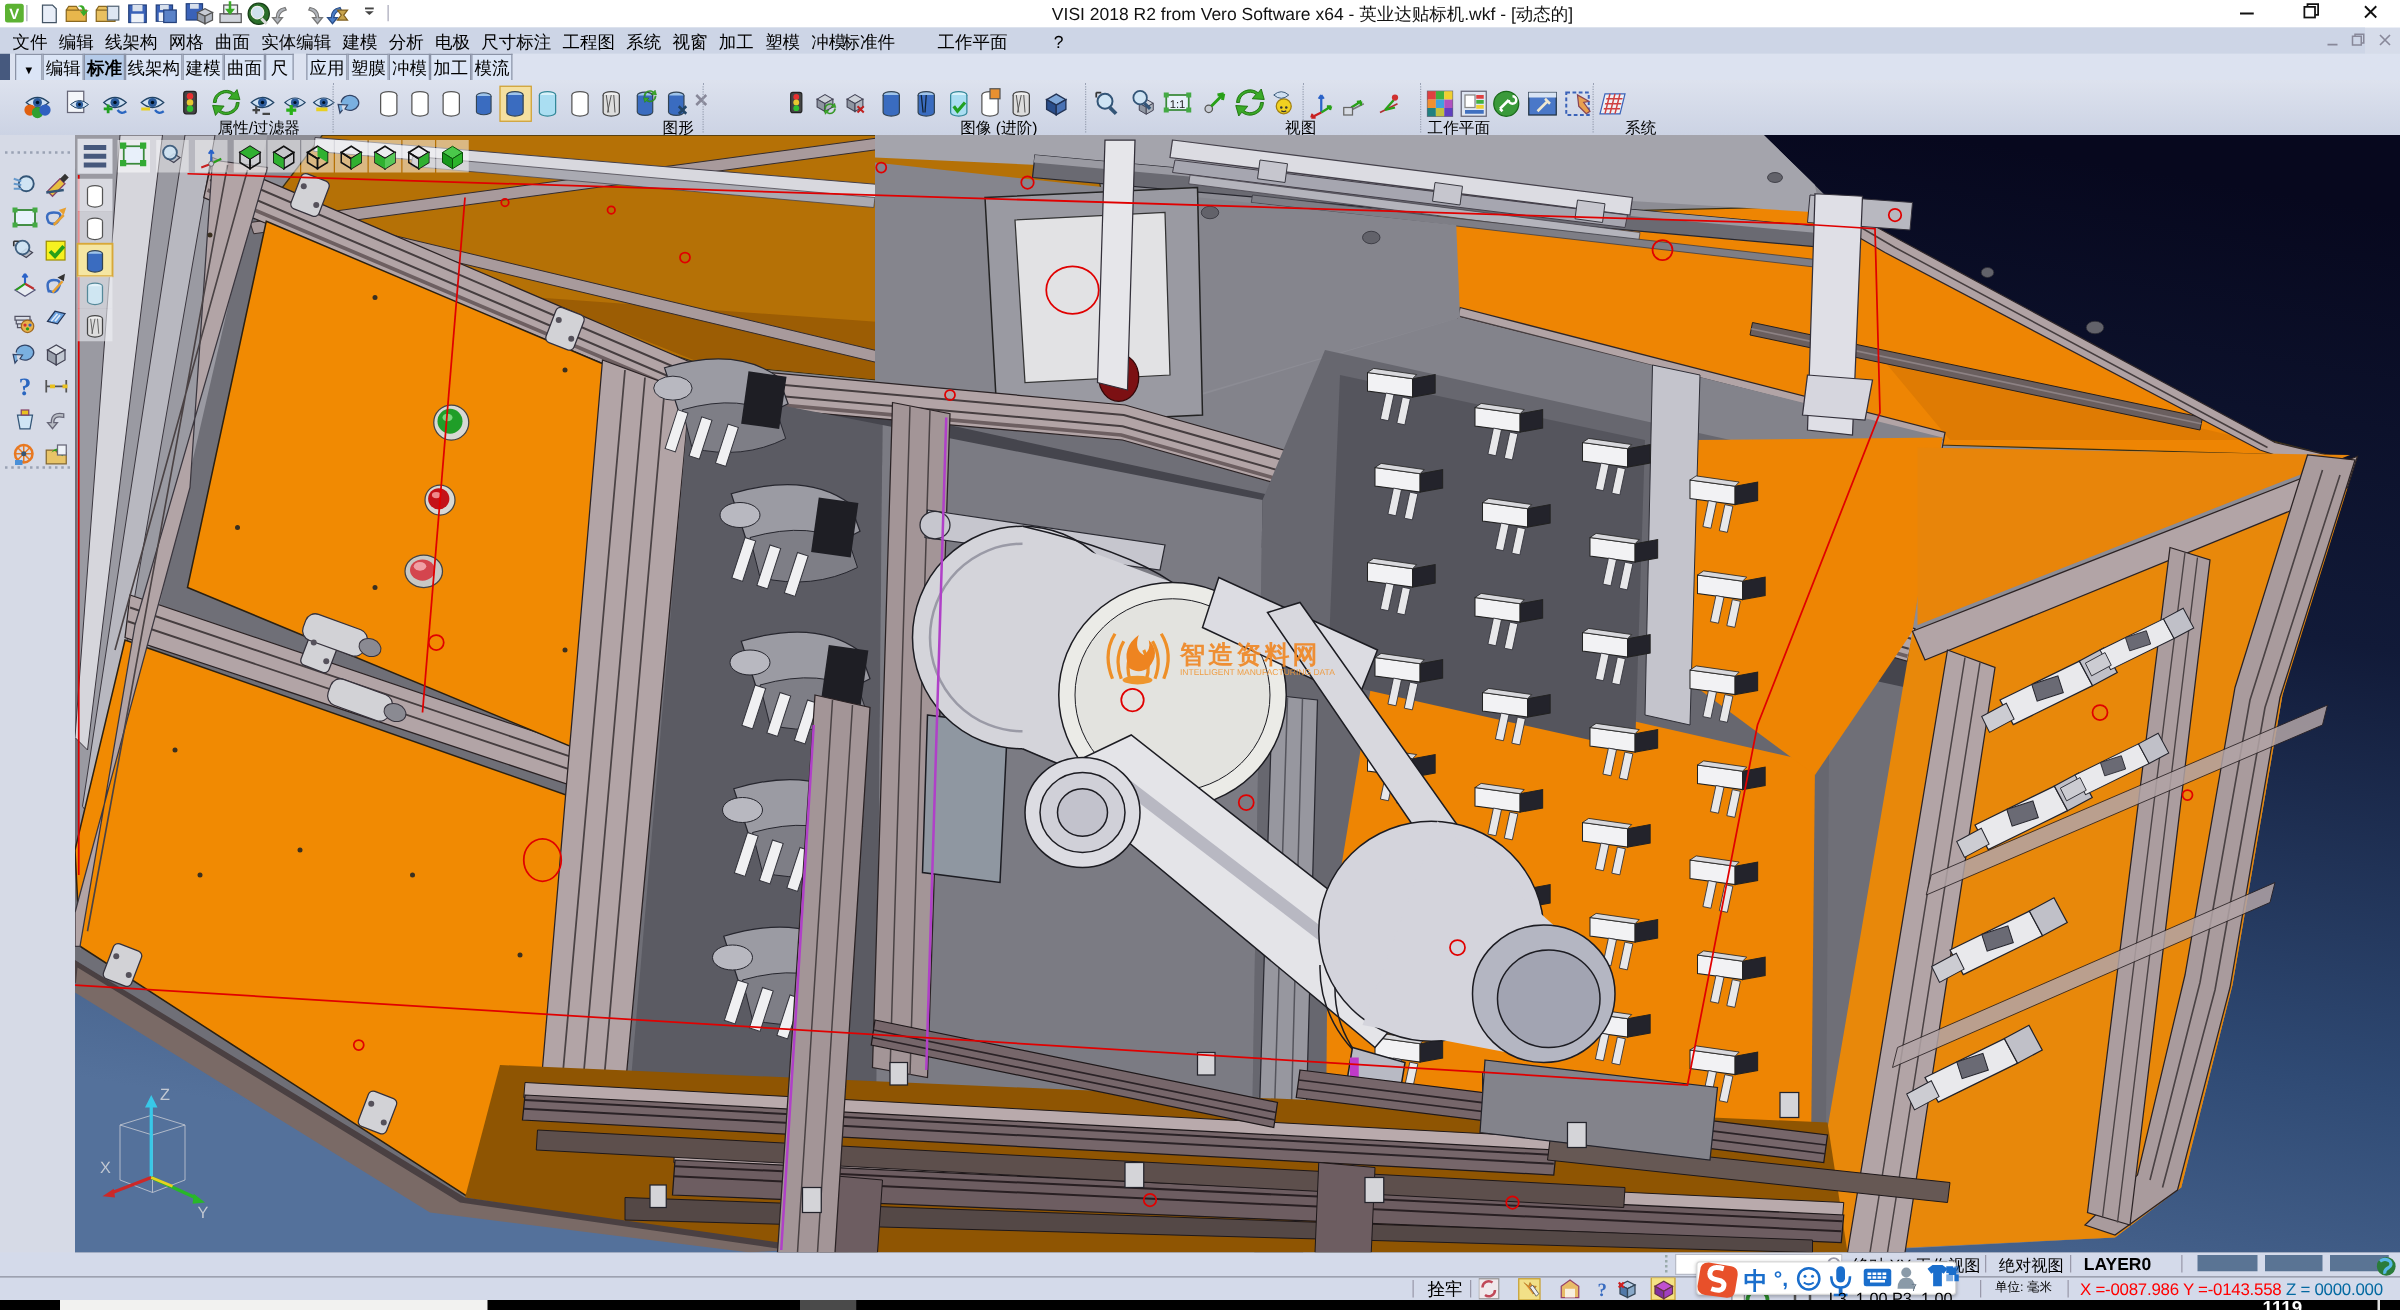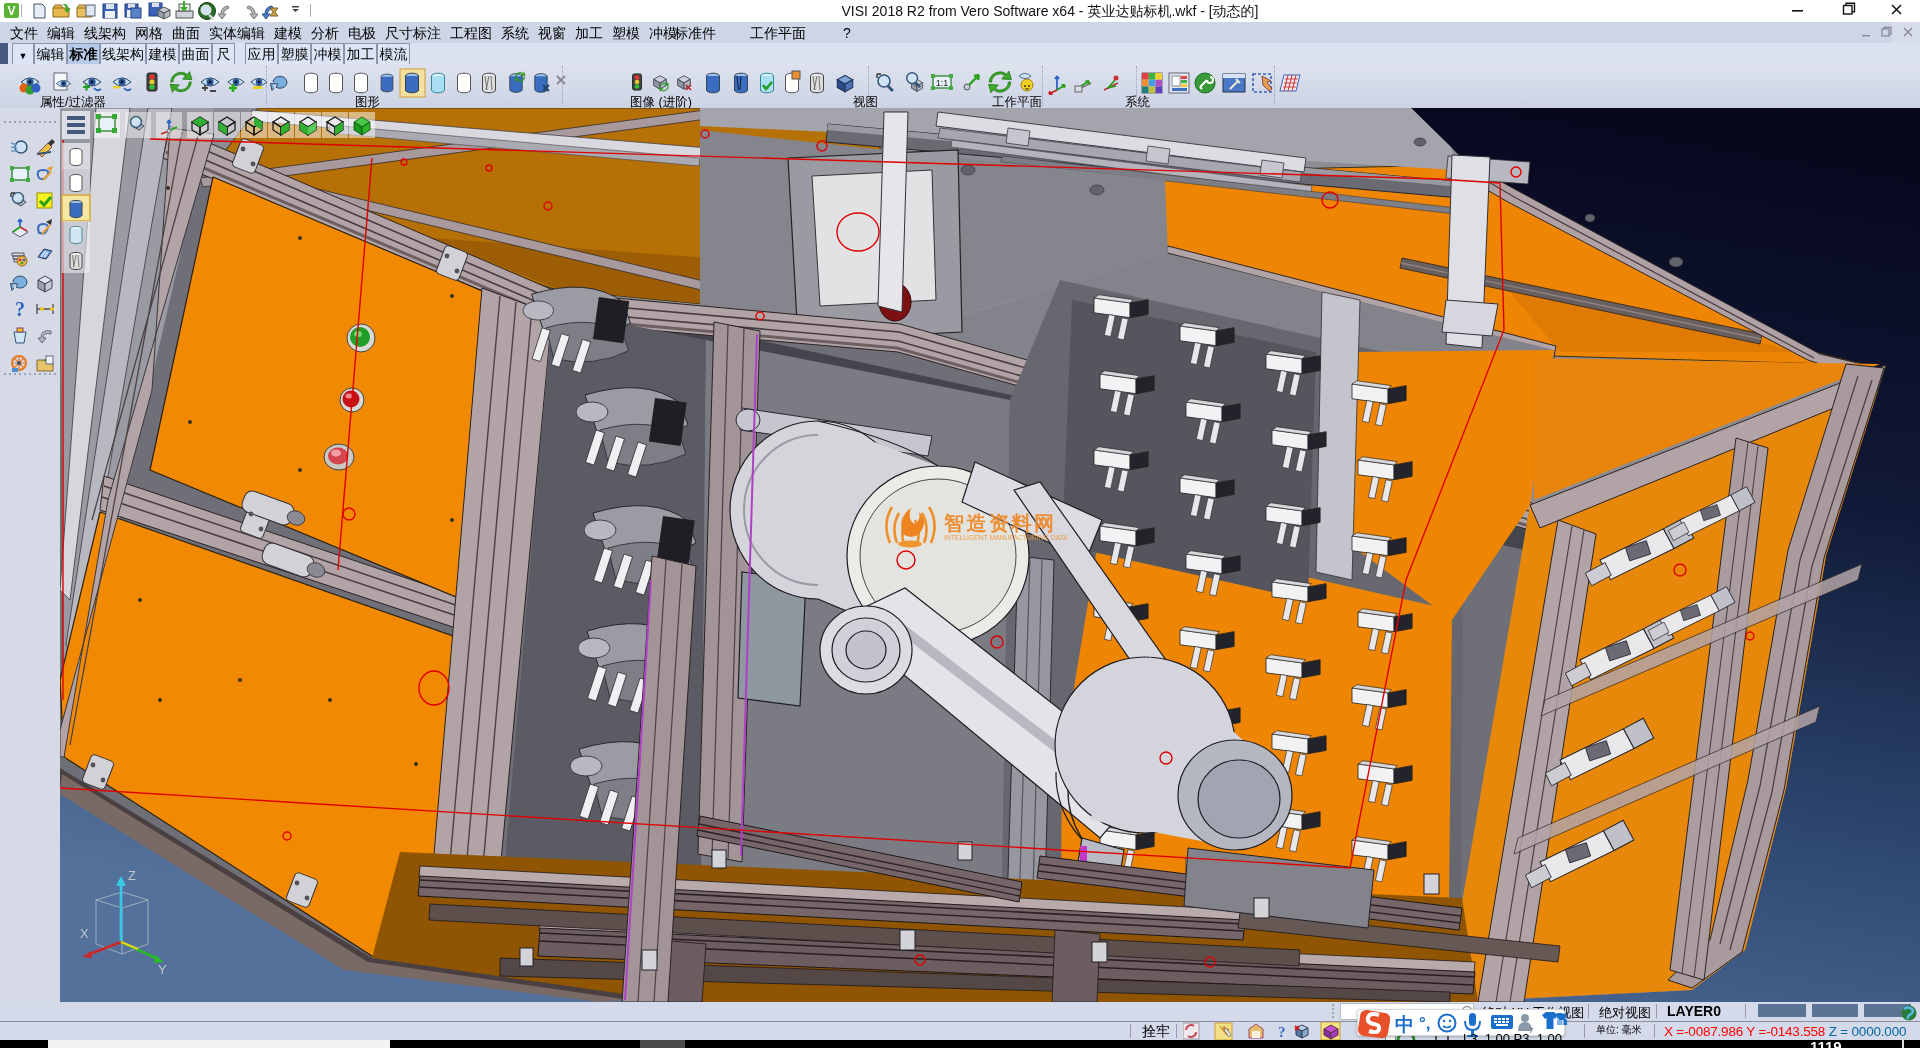--- a/index.html
+++ b/index.html
@@ -7,21 +7,21 @@
 #root { position:absolute; left:0; top:0; width:1920px; height:1048px; background:#d6dcea; }
 .abs { position:absolute; }
 #titlebar { left:0; top:0; width:1920px; height:22px; background:#ffffff; }
 #title { left:180px; top:3px; width:1740px; text-align:center; font-size:14px; color:#111; }
 #menubar { left:0; top:22px; width:1892px; height:21px; background:#cdd5e6; }
 .menuitem { position:absolute; top:3px; font-size:14px; color:#000; }
 #tabrow { left:0; top:43px; width:1920px; height:21px; background:#dce2f0; }
 .tab { position:absolute; top:0px; height:21px; border:1px solid #8b93a6; border-bottom:none; background:#dbe5f6; font-size:14px; color:#000; text-align:center; padding-top:2px; }
 .tabsel { background:#b5cbe9; font-weight:bold; }
 #ribbon { left:0; top:64px; width:1920px; height:44px; background:linear-gradient(#dde2ee,#ccd3e4);padding-left:11px; }
-.rgroup { position:absolute; top:30px; font-size:12.5px; color:#000; text-align:left; }
+.rgroup { position:absolute; top:30px; font-size:12.5px; color:#000; text-align:right; }
 .rsep { position:absolute; top:2px; height:40px; width:1px; border-left:1px dotted #9aa2b4; }
 #lefttools { left:0; top:108px; width:60px; height:894px; background:#d6dae6; }
 #cmdarea { left:0; top:1002px; width:1920px; height:38px; background:#d4daea; }
 #cmdline { left:0; top:19px; width:1920px; height:1px; background:#8a8f9d; }
 #blackbar { left:0; top:1040px; width:1920px; height:8px; background:#000000; }
 #viewport { left:60px; top:108px; width:1860px; height:894px; background:#203050; }
 .st { font-size:14px; color:#000; position:absolute; }
 </style>
 </head>
 <body>

